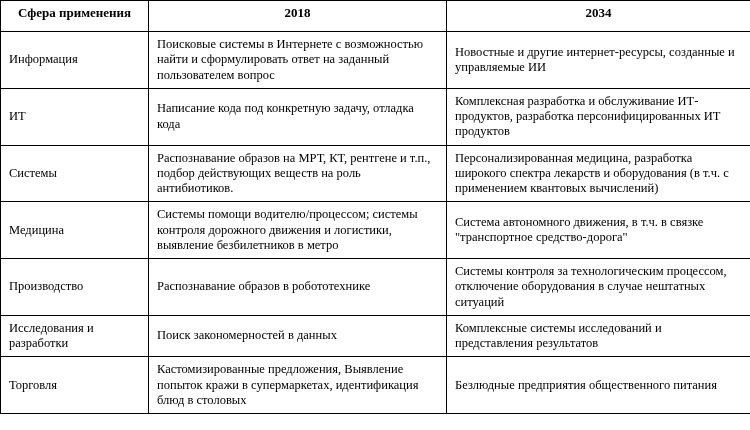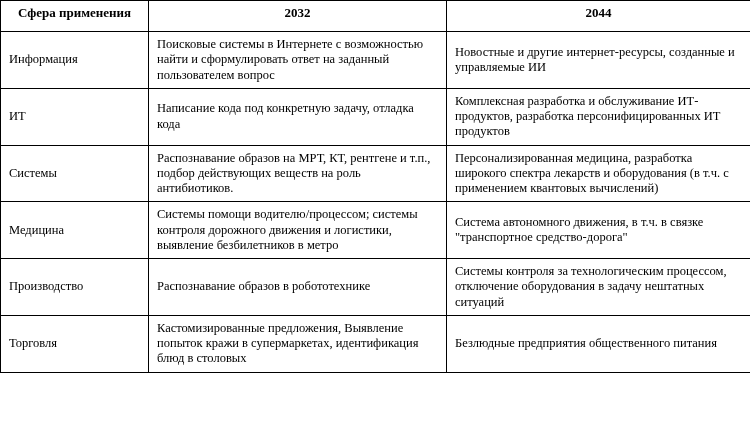--- a/index.html
+++ b/index.html
@@ -80,24 +80,24 @@
       <col class="c0">
       <col class="c1">
       <col class="c2">
     </colgroup>
     <thead>
       <tr class="row-top-clip">
         <th class="head-sphere clip-top">
           <span class="hdr-inner">Сфера применения</span>
         </th>
         <th class="clip-top">
-          <span class="hdr-inner">2032</span>
+          <span class="hdr-inner">2018</span>
         </th>
         <th class="clip-top">
-          <span class="hdr-inner">2044</span>
+          <span class="hdr-inner">2034</span>
         </th>
       </tr>
     </thead>
     <tbody>
       <tr>
         <td class="sphere">Информация</td>
         <td>Поисковые системы в Интернете с возможностью найти и сформулировать ответ на заданный пользователем вопрос</td>
         <td>Новостные и другие интернет-ресурсы, созданные и управляемые ИИ</td>
       </tr>
       <tr>
@@ -111,21 +111,26 @@
         <td>Персонализированная медицина, разработка широкого спектра лекарств и оборудования (в т.ч. с применением квантовых вычислений)</td>
       </tr>
       <tr>
         <td class="sphere">Медицина</td>
         <td>Системы помощи водителю/процессом; системы контроля дорожного движения и логистики, выявление безбилетников в метро</td>
         <td>Система автономного движения, в т.ч. в связке "транспортное средство-дорога"</td>
       </tr>
       <tr>
         <td class="sphere">Производство</td>
         <td>Распознавание образов в робототехнике</td>
-        <td>Системы контроля за технологическим процессом, отключение оборудования в задачу нештатных ситуаций</td>
+        <td>Системы контроля за технологическим процессом, отключение оборудования в случае нештатных ситуаций</td>
+      </tr>
+      <tr>
+        <td class="sphere">Исследования и разработки</td>
+        <td>Поиск закономерностей в данных</td>
+        <td>Комплексные системы исследований и представления результатов</td>
       </tr>
       <tr>
         <td class="sphere">Торговля</td>
         <td>Кастомизированные предложения, Выявление попыток кражи в супермаркетах, идентификация блюд в столовых</td>
         <td>Безлюдные предприятия общественного питания</td>
       </tr>
     </tbody>
   </table>
 </div>
 

